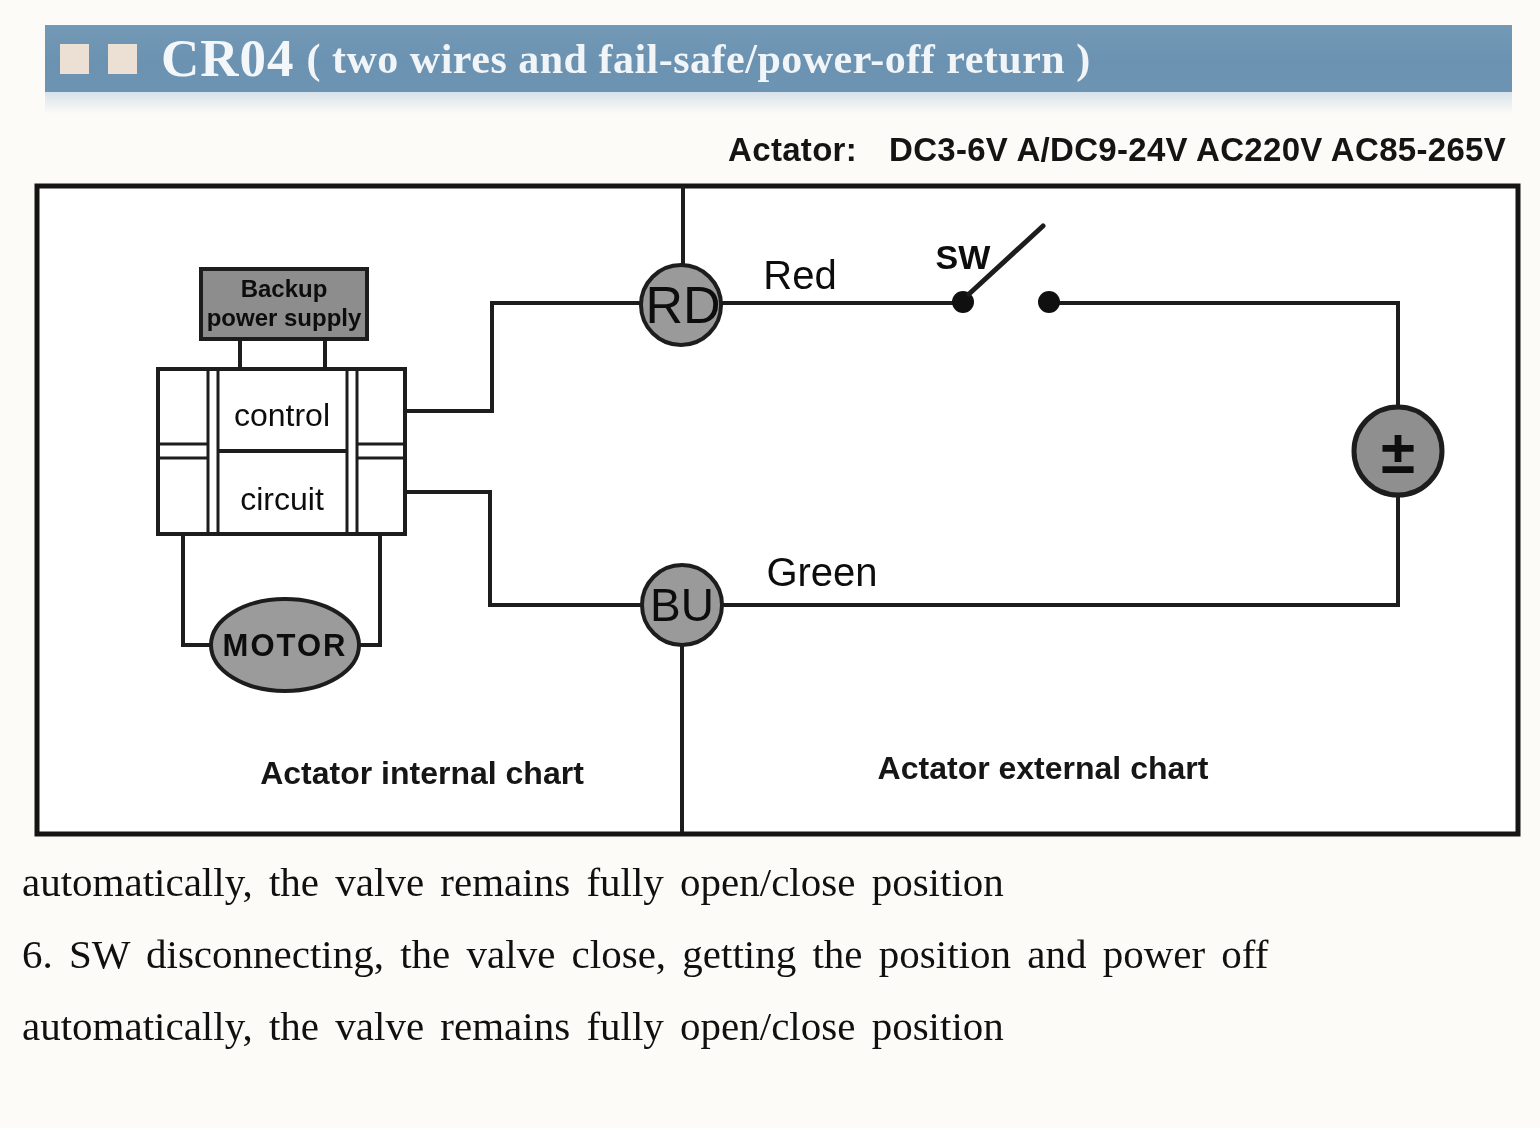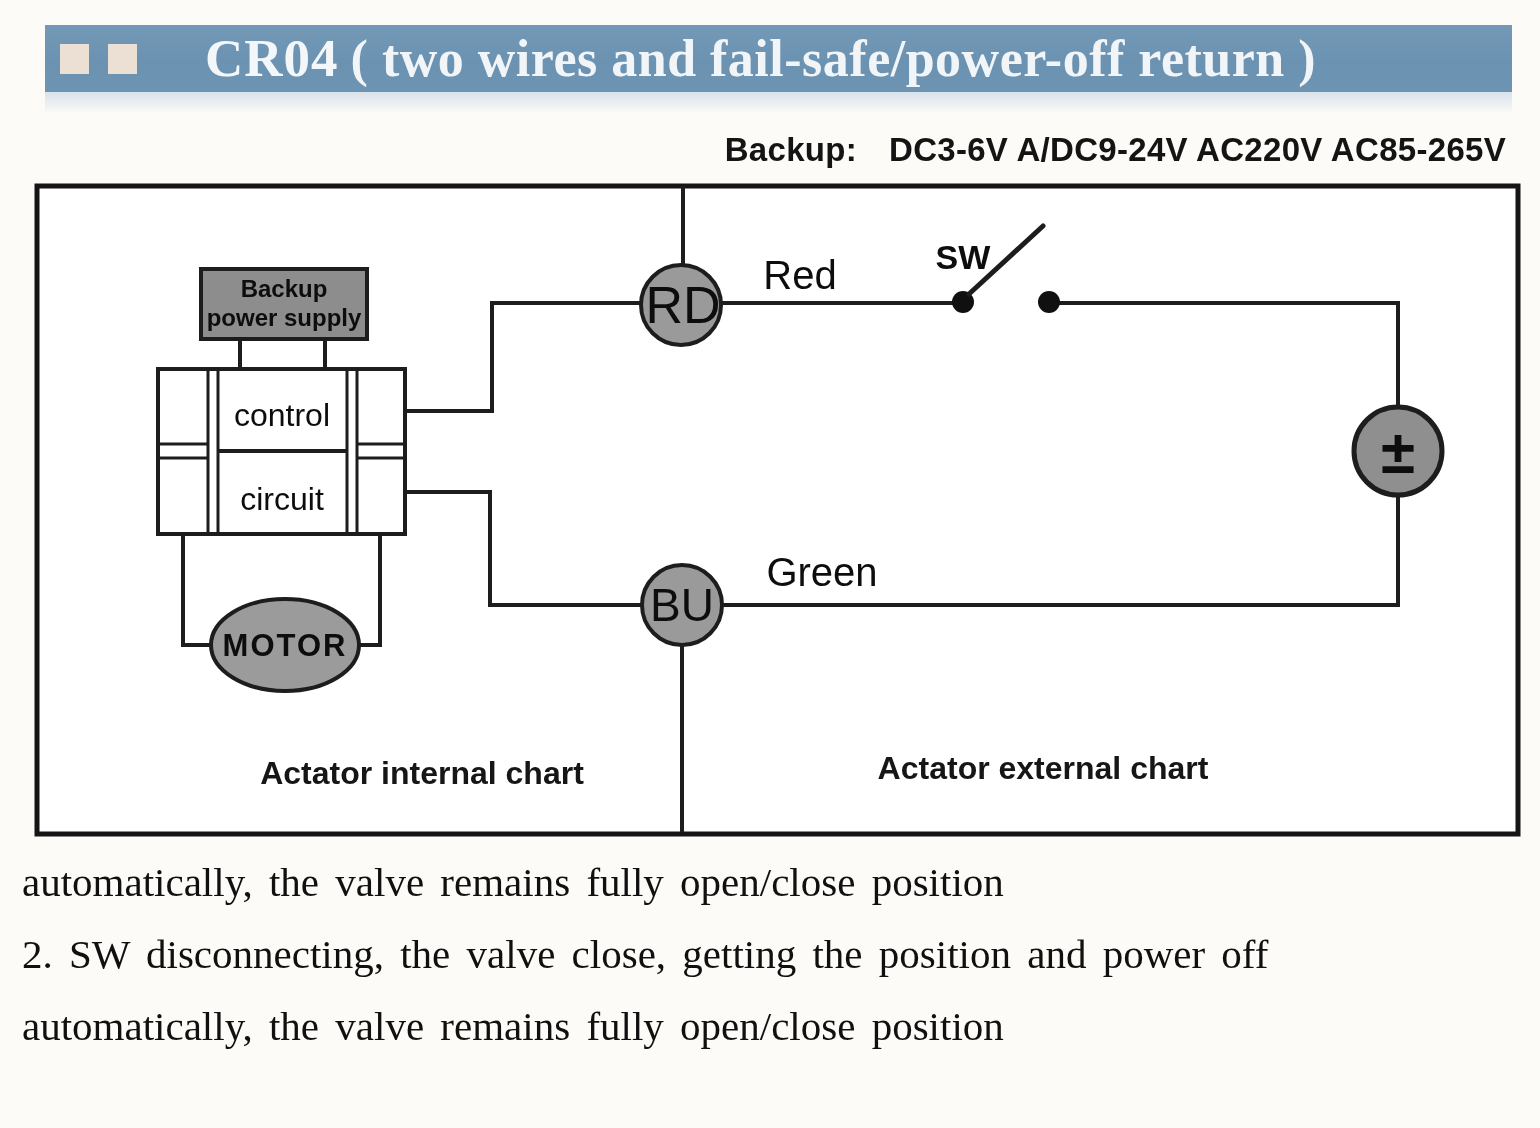--- a/index.html
+++ b/index.html
@@ -10,28 +10,28 @@
   }
   
   .header-bar{
     position:absolute;left:45px;top:25px;width:1467px;height:67px;
     background:linear-gradient(180deg,#7399b6 0%,#6b92b1 55%,#6e94b3 100%);
     display:flex;align-items:center;padding-left:15px;box-sizing:border-box;
   }
   .deco-sq{width:29px;height:30px;background:#ecdfd4;display:inline-block;}
   .deco-sq + .deco-sq{margin-left:19px;}
   .title-code{
-    margin-left:68px;color:#f4f7f9;
+    margin-left:24px;color:#f4f7f9;
     font-family:"Liberation Serif","DejaVu Serif",serif;
     font-weight:700;font-size:53px;line-height:1;letter-spacing:1px;
   }
   .title-sub{
     margin-left:12px;color:#f1f5f8;
     font-family:"Liberation Serif","DejaVu Serif",serif;
-    font-weight:700;font-size:52px;line-height:1;letter-spacing:0.5px;
+    font-weight:700;font-size:42px;line-height:1;letter-spacing:0.5px;
   }
   .header-glow{
     position:absolute;left:45px;top:92px;width:1467px;height:24px;
     background:linear-gradient(180deg,#d8e2ea 0%,rgba(252,251,247,0) 90%);
   }
   
   .voltage{
     position:absolute;top:131px;right:34px;
     font-weight:700;font-size:33px;color:#141414;letter-spacing:0.3px;
     white-space:nowrap;
@@ -63,21 +63,21 @@
 
 <div class="header-bar">
   <span class="deco-sq"></span>
   <span class="deco-sq"></span>
   <span class="title-code">CR04</span>
   <span class="title-sub">( two wires and fail-safe/power-off return )</span>
 </div>
 <div class="header-glow"></div>
 
 <div class="voltage">
-  <span>Backup:</span><span class="v-val">DC3-6V A/DC9-24V AC220V AC85-265V</span>
+  <span>Actator:</span><span class="v-val">DC3-6V A/DC9-24V AC220V AC85-265V</span>
 </div>
 
 <svg class="diagram-svg" viewBox="0 0 1540 1128">
 
   <rect x="37" y="186" width="1481" height="648" fill="#ffffff" stroke="#151515" stroke-width="5"></rect>
 
   <g stroke="#1d1d1d" stroke-width="4" fill="none">
 
     <line x1="683" y1="186" x2="683" y2="268"></line>
 
@@ -142,15 +142,15 @@
 
   <circle cx="1398" cy="451" r="44" fill="#8f8f8f" stroke="#1d1d1d" stroke-width="5"></circle>
   <text class="t-mid t-pm" x="1398" y="473">±</text>
 
   <text class="t-mid t-cap" x="422" y="784">Actator internal chart</text>
   <text class="t-mid t-cap" x="1043" y="779">Actator external chart</text>
 </svg>
 
 <div class="notes">
   <div class="note-line">automatically, the valve remains fully open/close position</div>
-  <div class="note-line">2. SW disconnecting, the valve close, getting the position and power off</div>
+  <div class="note-line">6. SW disconnecting, the valve close, getting the position and power off</div>
   <div class="note-line">automatically, the valve remains fully open/close position</div>
 </div>
 
 </body></html>

